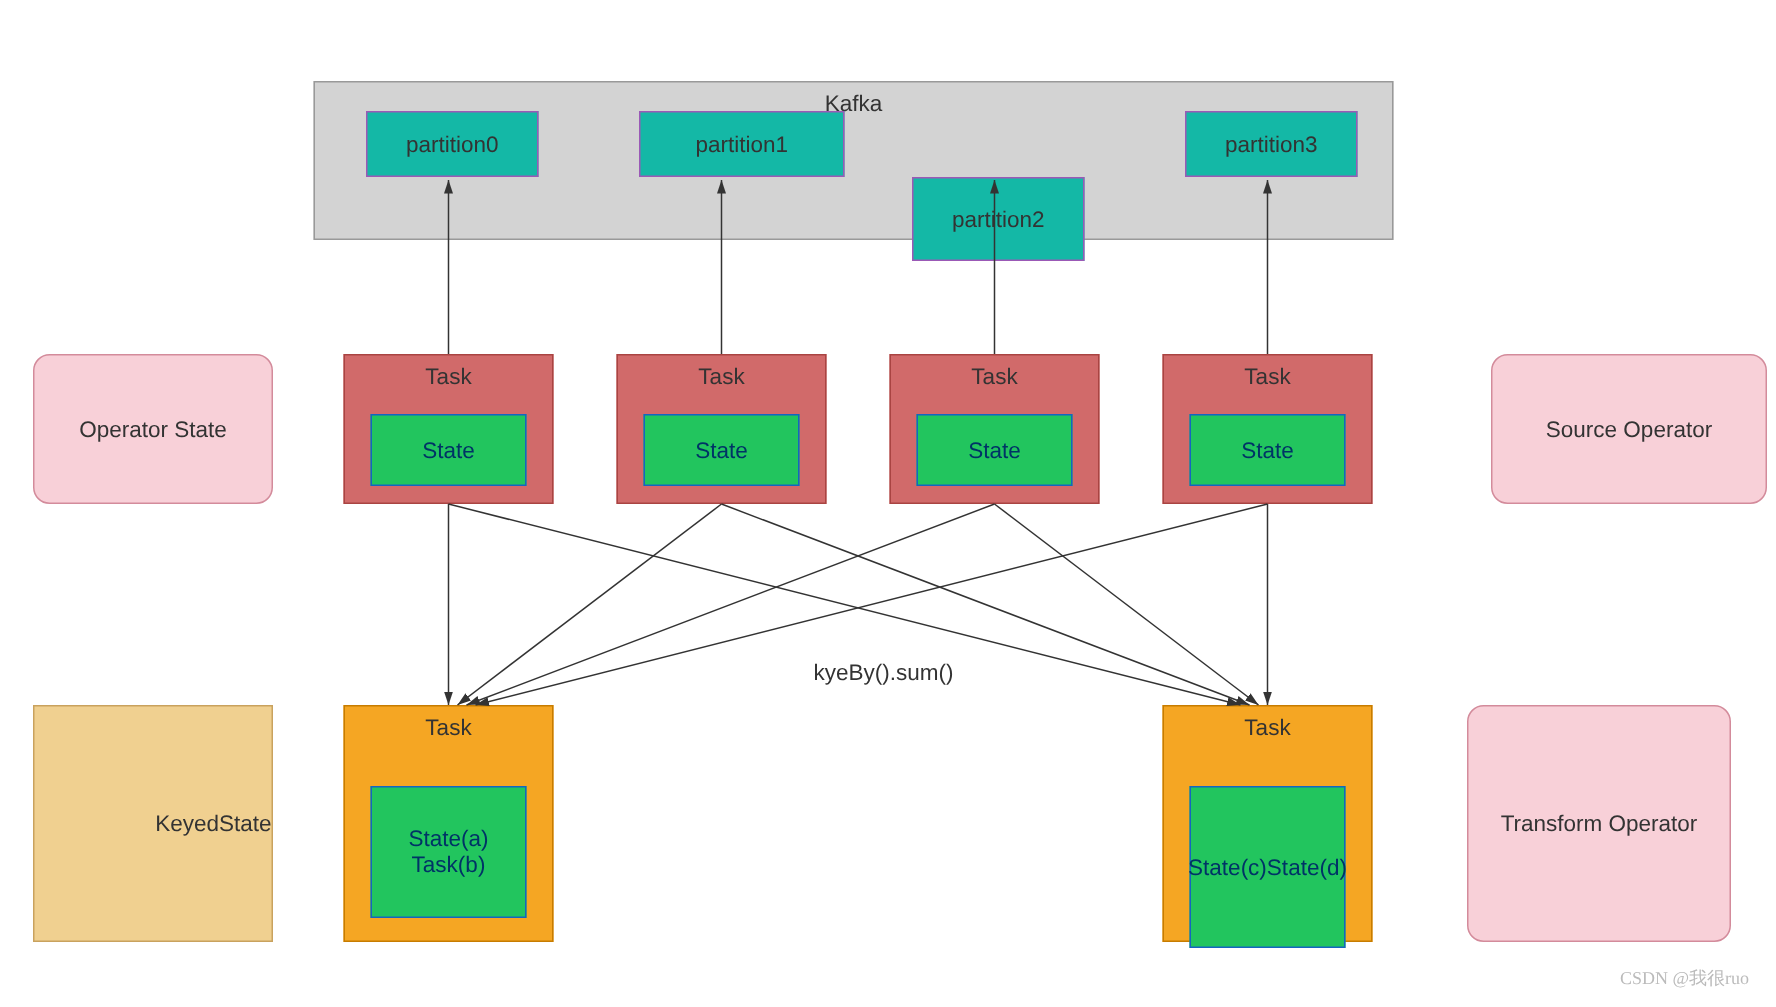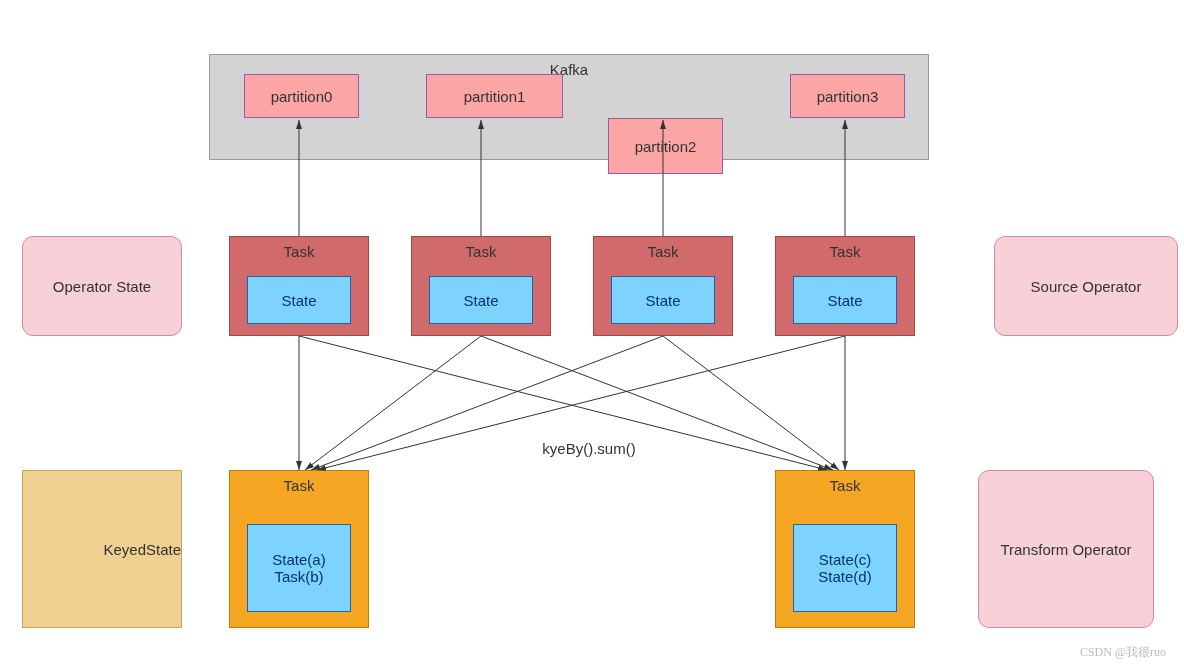--- a/index.html
+++ b/index.html
@@ -20,32 +20,32 @@
     align-items: center;
     justify-content: center;
     text-align: center;
   }
   
   .kafka {
     background: #d3d3d3;
     border-color: #999;
   }
   .partition {
-    background: #fca5a5;
+    background: #14b8a6;
     border-color: #9b59b6;
   }
   
   .task-red {
     background: #d16a6a;
     border-color: #a94442;
     align-items: flex-start;
     padding-top: 6px;
   }
   .state-blue {
-    background: #7dd3fc;
+    background: #22c55e;
     border-color: #1565c0;
     color: #003366;
   }
   
   .task-orange {
     background: #f5a623;
     border-color: #c77c00;
     align-items: flex-start;
     padding-top: 6px;
   }
@@ -140,21 +140,21 @@
   <span>Task</span>
 </div>
 <div class="box state-blue" style="left:247px; top:524px; width:104px; height:88px; flex-direction:column;">
   <span>State(a)</span>
   <span>Task(b)</span>
 </div>
 
 <div class="box task-orange" style="left:775px; top:470px; width:140px; height:158px;">
   <span>Task</span>
 </div>
-<div class="box state-blue" style="left:793px; top:524px; width:104px; height:88px; flex-direction:column;">
+<div class="box state-blue" style="left:793px; top:524px; width:104px; height:108px; flex-direction:row;">
   <span>State(c)</span>
   <span>State(d)</span>
 </div>
 
 <div class="box panel-tan" style="left:22px; top:470px; width:160px; height:158px;">
     <span>KeyedState</span>
   </div>
 <div class="box panel-pink" style="left:978px; top:470px; width:176px; height:158px;">
     <span>Transform Operator</span>
   </div>

